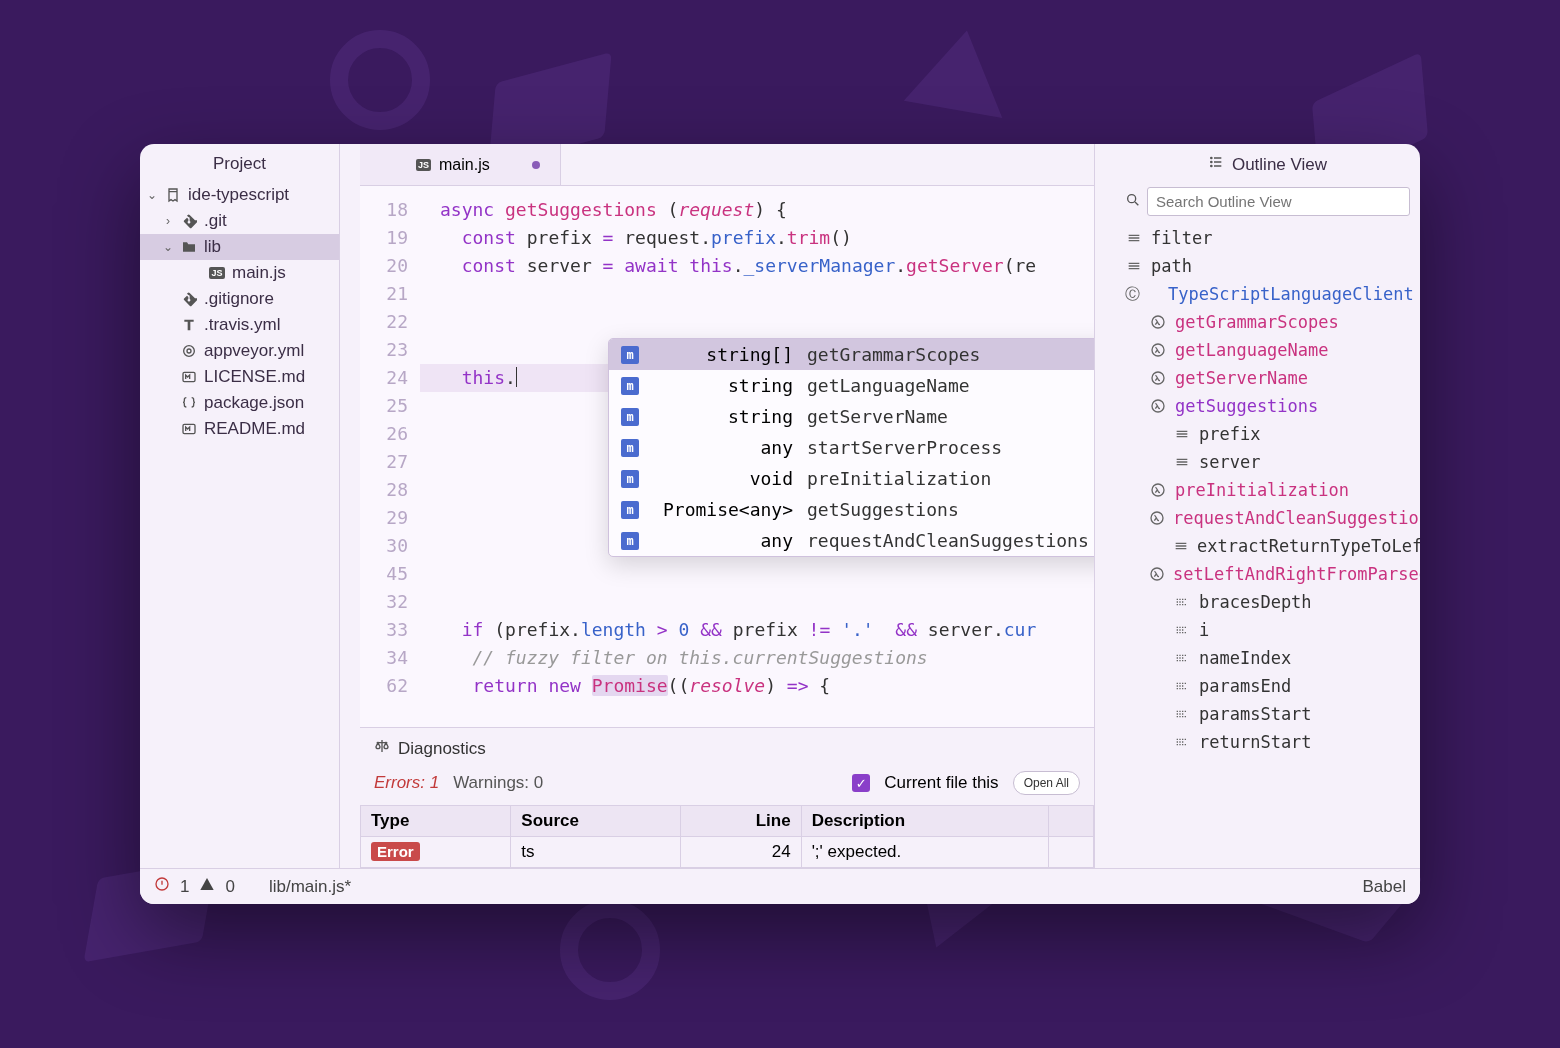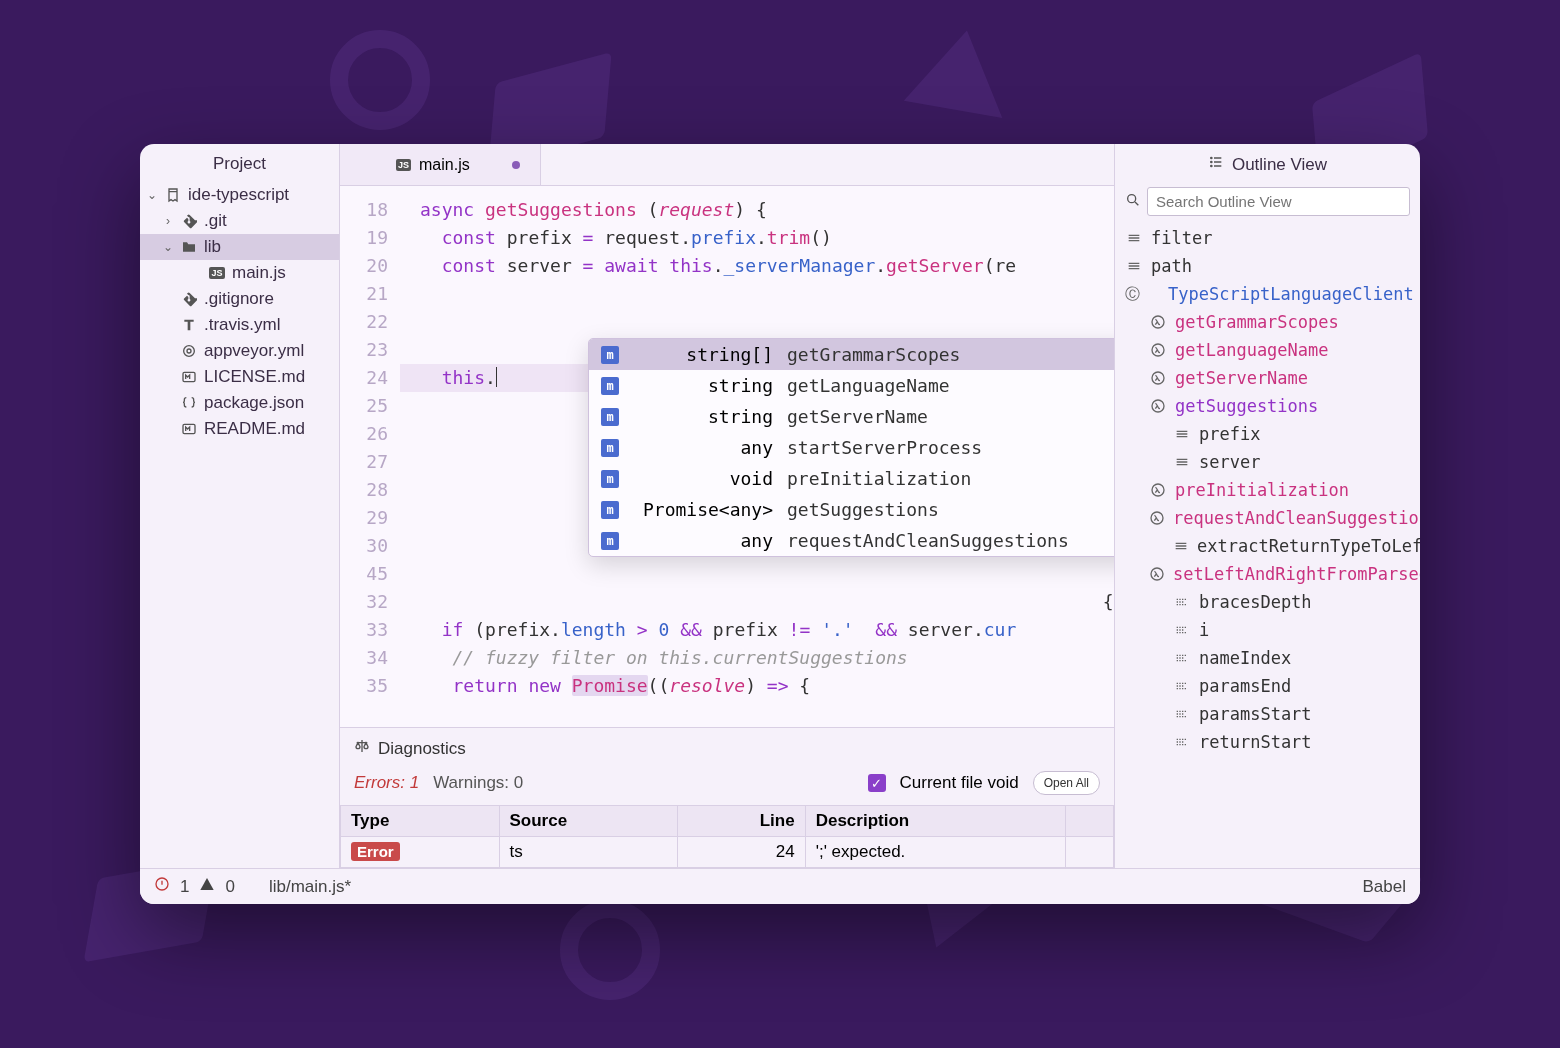--- a/index.html
+++ b/index.html
@@ -16,21 +16,21 @@
 .bg-shape.tri { width: 0; height: 0; border-left: 50px solid transparent; border-right: 50px solid transparent; border-bottom: 80px solid #6b3fa0; }
 .app {
   width: 1280px; height: 760px;
   background: #f6f1fa;
   border-radius: 14px;
   box-shadow: 0 30px 80px rgba(0,0,0,.45);
   display: flex; flex-direction: column;
   overflow: hidden;
   position: relative;
 }
-.main { flex: 1; display: flex; min-height: 0; }
+.main { flex: 1; display: flex; min-height: 0; gap: 20px; }
 
 .sidebar-left { width: 200px; border-right: 1px solid #d9cfe4; display: flex; flex-direction: column; }
 .panel-title { text-align: center; padding: 10px 0 8px; color: #3b2e46; font-size: 17px; }
 .tree { font-size: 17px; color: #3b2e46; }
 .tree-row { display: flex; align-items: center; padding: 3px 6px; gap: 6px; cursor: pointer; white-space: nowrap; }
 .tree-row.selected { background: #d7cce2; }
 .tree-row .chev { width: 12px; display: inline-flex; justify-content: center; color: #666; font-size: 12px; }
 .tree-row .icon { width: 18px; display: inline-flex; justify-content: center; align-items: center; }
 .indent-0 { padding-left: 6px; }
 .indent-1 { padding-left: 22px; }
@@ -242,21 +242,21 @@
             <div>25</div>
             <div>26</div>
             <div>27</div>
             <div>28</div>
             <div>29</div>
             <div>30</div>
             <div>45</div>
             <div>32</div>
             <div>33</div>
             <div>34</div>
-            <div>35</div>
+            <div>62</div>
           </div>
         <div class="code" id="code"><div class="line"><span class="kw">async</span> <span class="fn">getSuggestions</span> (<span class="param">request</span>) {</div><div class="line">  <span class="kw">const</span> <span class="id">prefix</span> <span class="op">=</span> <span class="id">request</span>.<span class="prop">prefix</span>.<span class="fn">trim</span>()</div><div class="line">  <span class="kw">const</span> <span class="id">server</span> <span class="op">=</span> <span class="kw">await</span> <span class="kw">this</span>.<span class="prop">_serverManager</span>.<span class="fn">getServer</span>(<span class="id">re</span></div><div class="line">&nbsp;</div><div class="line">&nbsp;</div><div class="line">&nbsp;</div><div class="line current">  <span class="kw">this</span>.<span class="code-caret"></span></div><div class="line">&nbsp;</div><div class="line">&nbsp;</div><div class="line">&nbsp;</div><div class="line">&nbsp;</div><div class="line">&nbsp;</div><div class="line">&nbsp;</div><div class="line">&nbsp;</div><div class="line">                                                               {</div><div class="line">  <span class="kw">if</span> (<span class="id">prefix</span>.<span class="prop">length</span> <span class="op">&gt;</span> <span class="num">0</span> <span class="op">&amp;&amp;</span> <span class="id">prefix</span> <span class="op">!=</span> <span class="str">'.'</span>  <span class="op">&amp;&amp;</span> <span class="id">server</span>.<span class="prop">cur</span></div><div class="line">   <span class="cm">// fuzzy filter on this.currentSuggestions</span></div><div class="line">   <span class="kw">return</span> <span class="kw">new</span> <span class="fn hl">Promise</span>((<span class="param">resolve</span>) <span class="op">=&gt;</span> {</div></div>
 
         <div class="autocomplete" id="autocomplete">
             <div class="ac-row selected">
               <span class="ac-badge">m</span>
               <span class="ac-type">string[]</span>
               <span class="ac-name">getGrammarScopes</span>
               <span class="ac-sig">()</span>
             </div>
@@ -306,21 +306,21 @@
                 <path d="M12 3v18M6 7l-3 6a3 3 0 006 0l-3-6zm12 0l-3 6a3 3 0 006 0l-3-6zM4 7h16"></path>
               </svg>
           </span>
           <span>Diagnostics</span>
         </div>
         <div class="diag-sub">
           <span class="err">Errors: 1</span>
           <span class="warn">Warnings: 0</span>
           <span class="spacer"></span>
           <span class="chk">✓</span>
-          <span>Current file void</span>
+          <span>Current file this</span>
           <button class="btn">Open All</button>
         </div>
         <table class="diag-table">
           <thead>
               <tr id="diag-head-row">
                 <th>Type</th>
                 <th>Source</th>
                 <th class="line-col">Line</th>
                 <th>Description</th>
                 <th></th>

